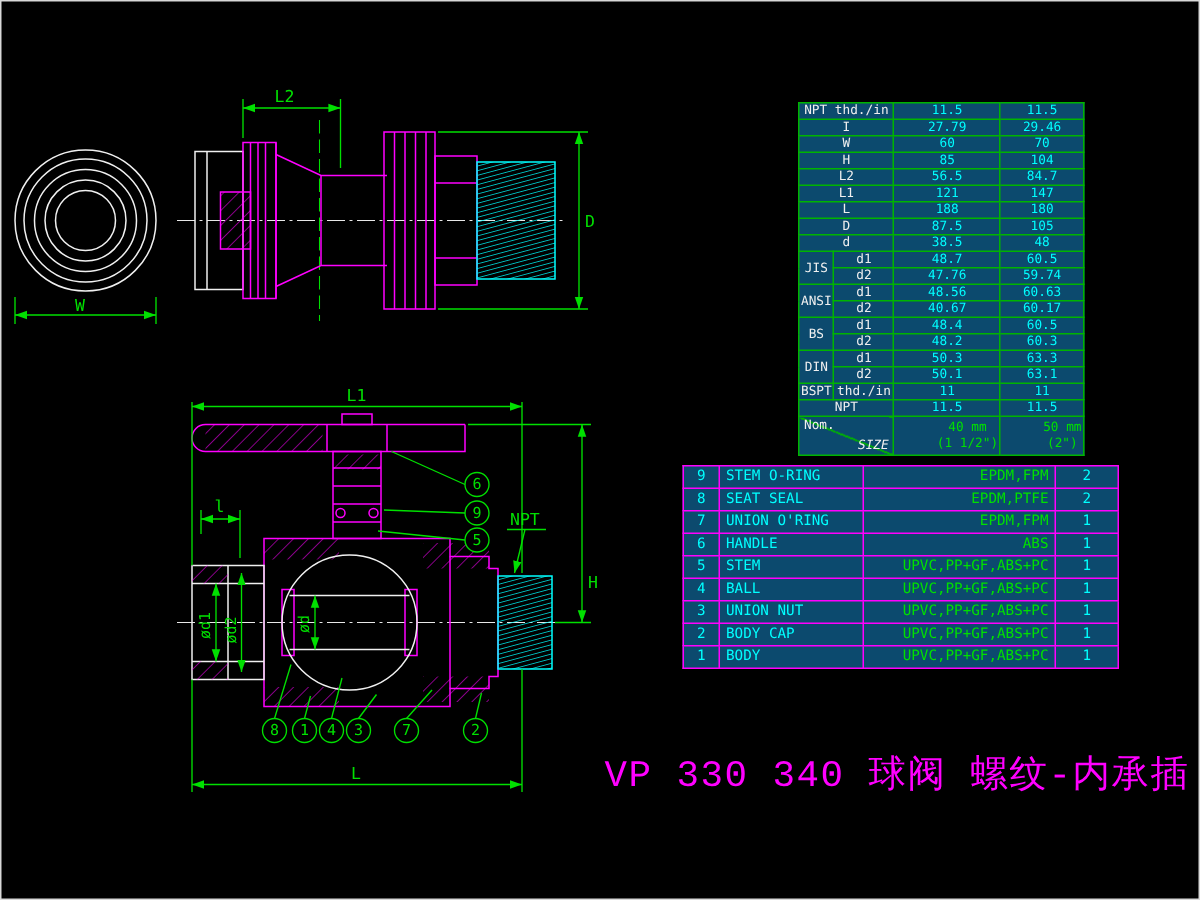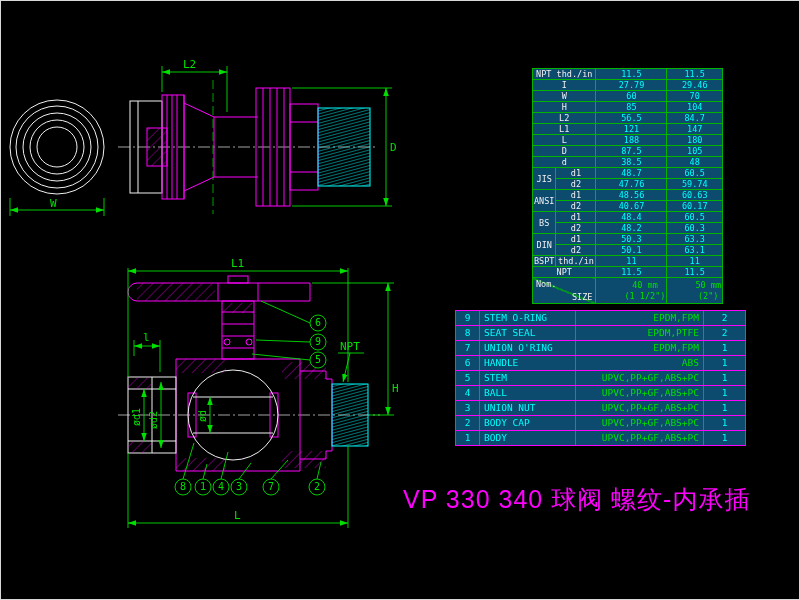--- a/index.html
+++ b/index.html
@@ -26,34 +26,34 @@
   .dim-table td{border:1px solid #00B400;height:10px;padding:0 1px;text-align:center;
                 white-space:nowrap;overflow:hidden;}
   .dim-table .lab{color:#F0F0F0;}
   .dim-table .val{color:#00FFFF;}
   .dim-table .size-row td{height:25px;padding-left:28px;}
   .dim-table .diag{position:relative;padding:0;
      background-image:linear-gradient(to top right,
        transparent calc(50% - 0.6px), #00B400 calc(50% - 0.6px),
        #00B400 calc(50% + 0.6px), transparent calc(50% + 0.6px));}
   .dim-table .diag .nom{position:absolute;top:1px;left:3px;color:#F0F0F0;}
-  .dim-table .diag .siz{position:absolute;bottom:1px;right:3px;color:#F0F0F0;}
+  .dim-table .diag .siz{position:absolute;bottom:1px;right:3px;color:#F0F0F0;font-style:italic;}
   .dim-table .sizeval{color:#00E000;line-height:11px;}
 
   
   .parts-table{position:absolute;left:455px;top:310px;font-size:9.5px;line-height:12px;}
   .parts-table td{border:1px solid #FF00FF;height:14px;padding:0 4px;white-space:nowrap;overflow:hidden;}
   .parts-table .pno{color:#00FFFF;text-align:center;padding:0 1px;}
   .parts-table .pname{color:#00FFFF;text-align:left;}
   .parts-table .pmat{color:#00E000;text-align:right;}
   .parts-table .pqty{color:#00FFFF;text-align:center;}
 
-  .title{position:absolute;left:403px;top:483px;color:#FF00FF;font-size:25px;
+  .title{position:absolute;left:403px;top:499px;color:#FF00FF;font-size:25px;
          letter-spacing:1px;white-space:nowrap;
-         font-family:Liberation Sans, sans-serif;}
+         font-family:Liberation Mono, monospace;}
 </style>
 </head>
 <body>
 
 <div class="sheet">
   <div class="frame"></div>
 
   <svg width="800" height="600" viewBox="0 0 800 600">
     <defs>
       <marker id="arr" viewBox="0 0 8 8" refX="8" refY="4" markerWidth="9" markerHeight="9" orient="auto-start-reverse">

